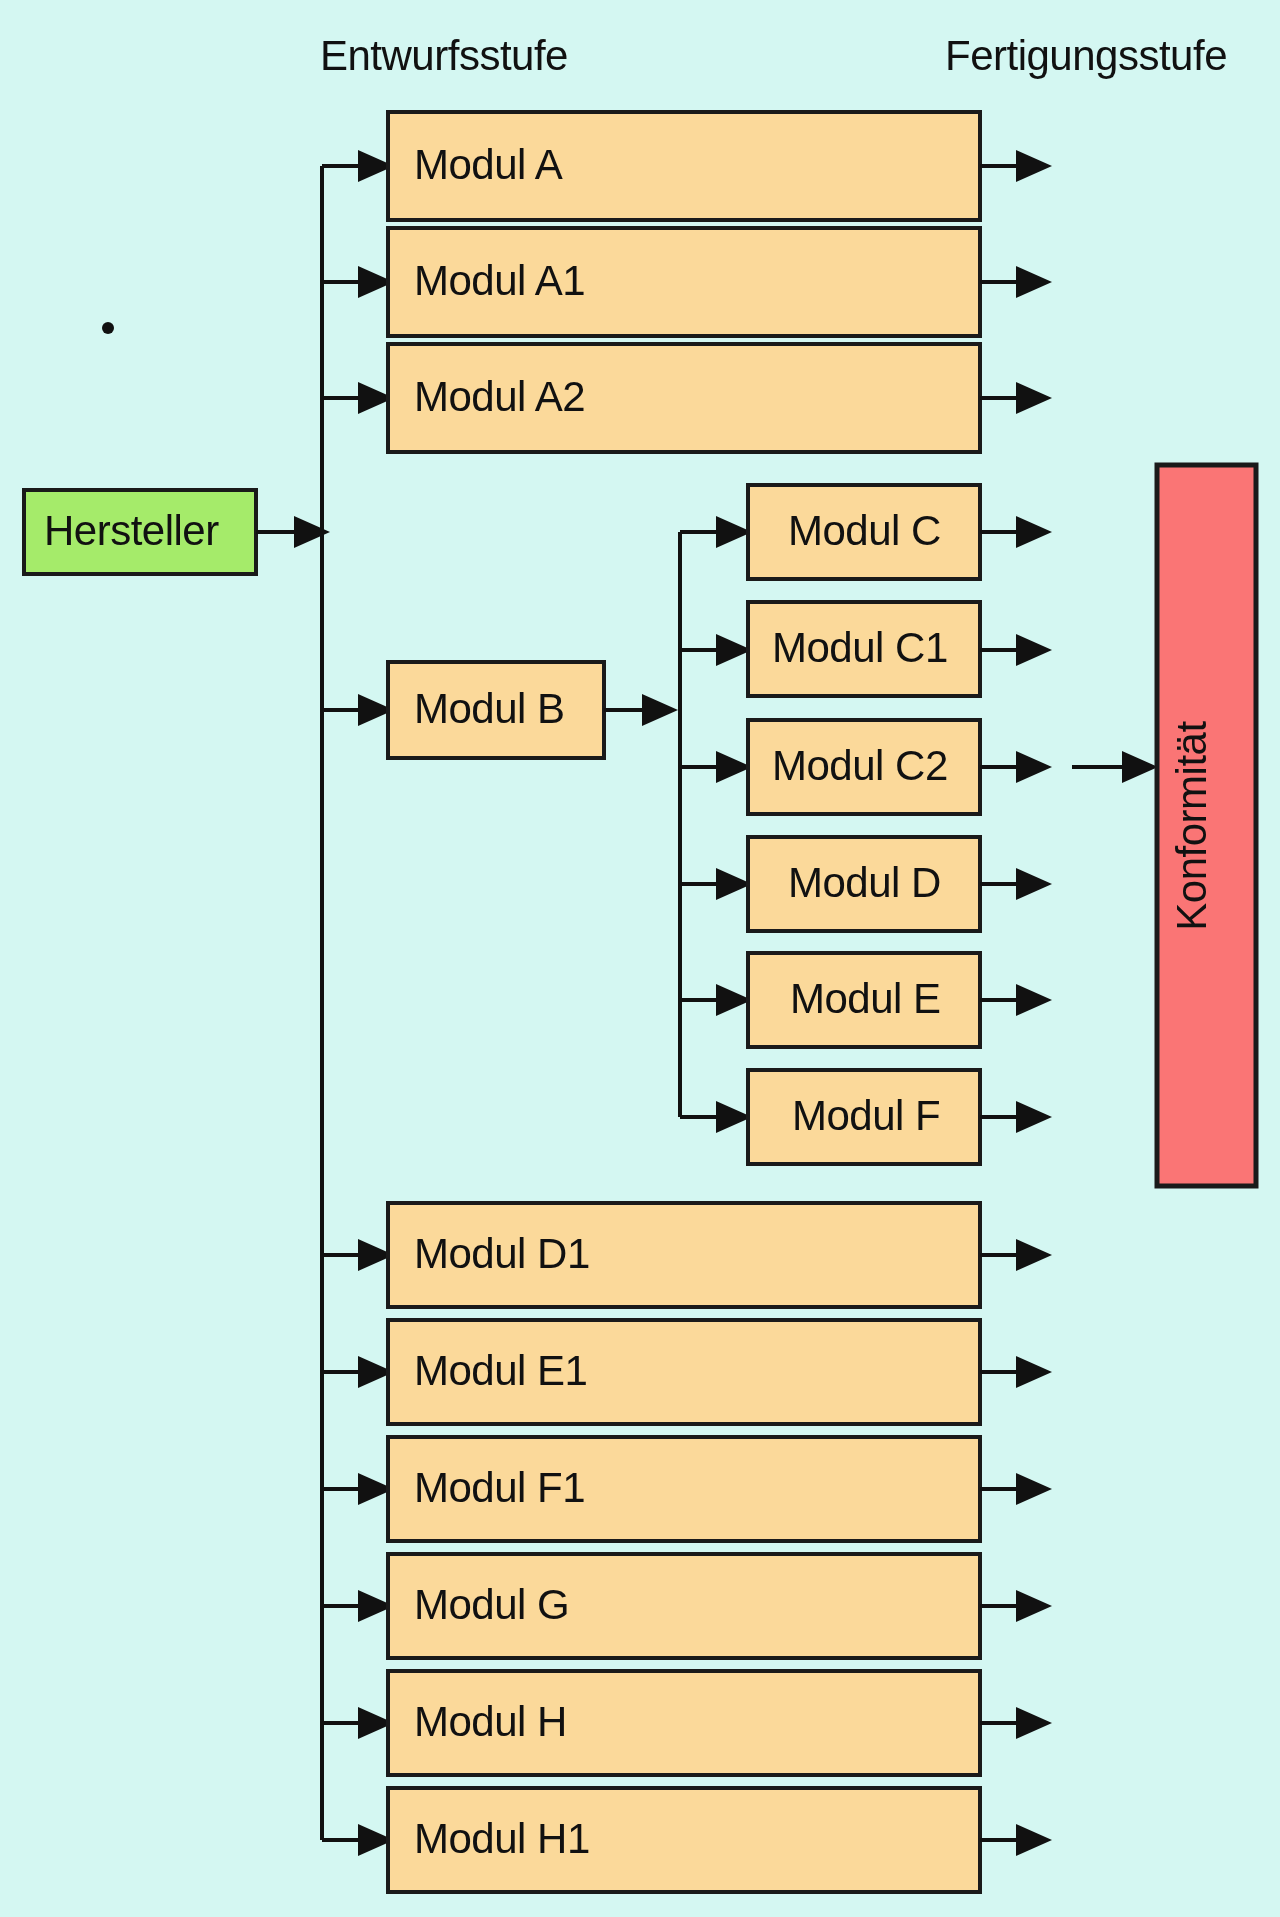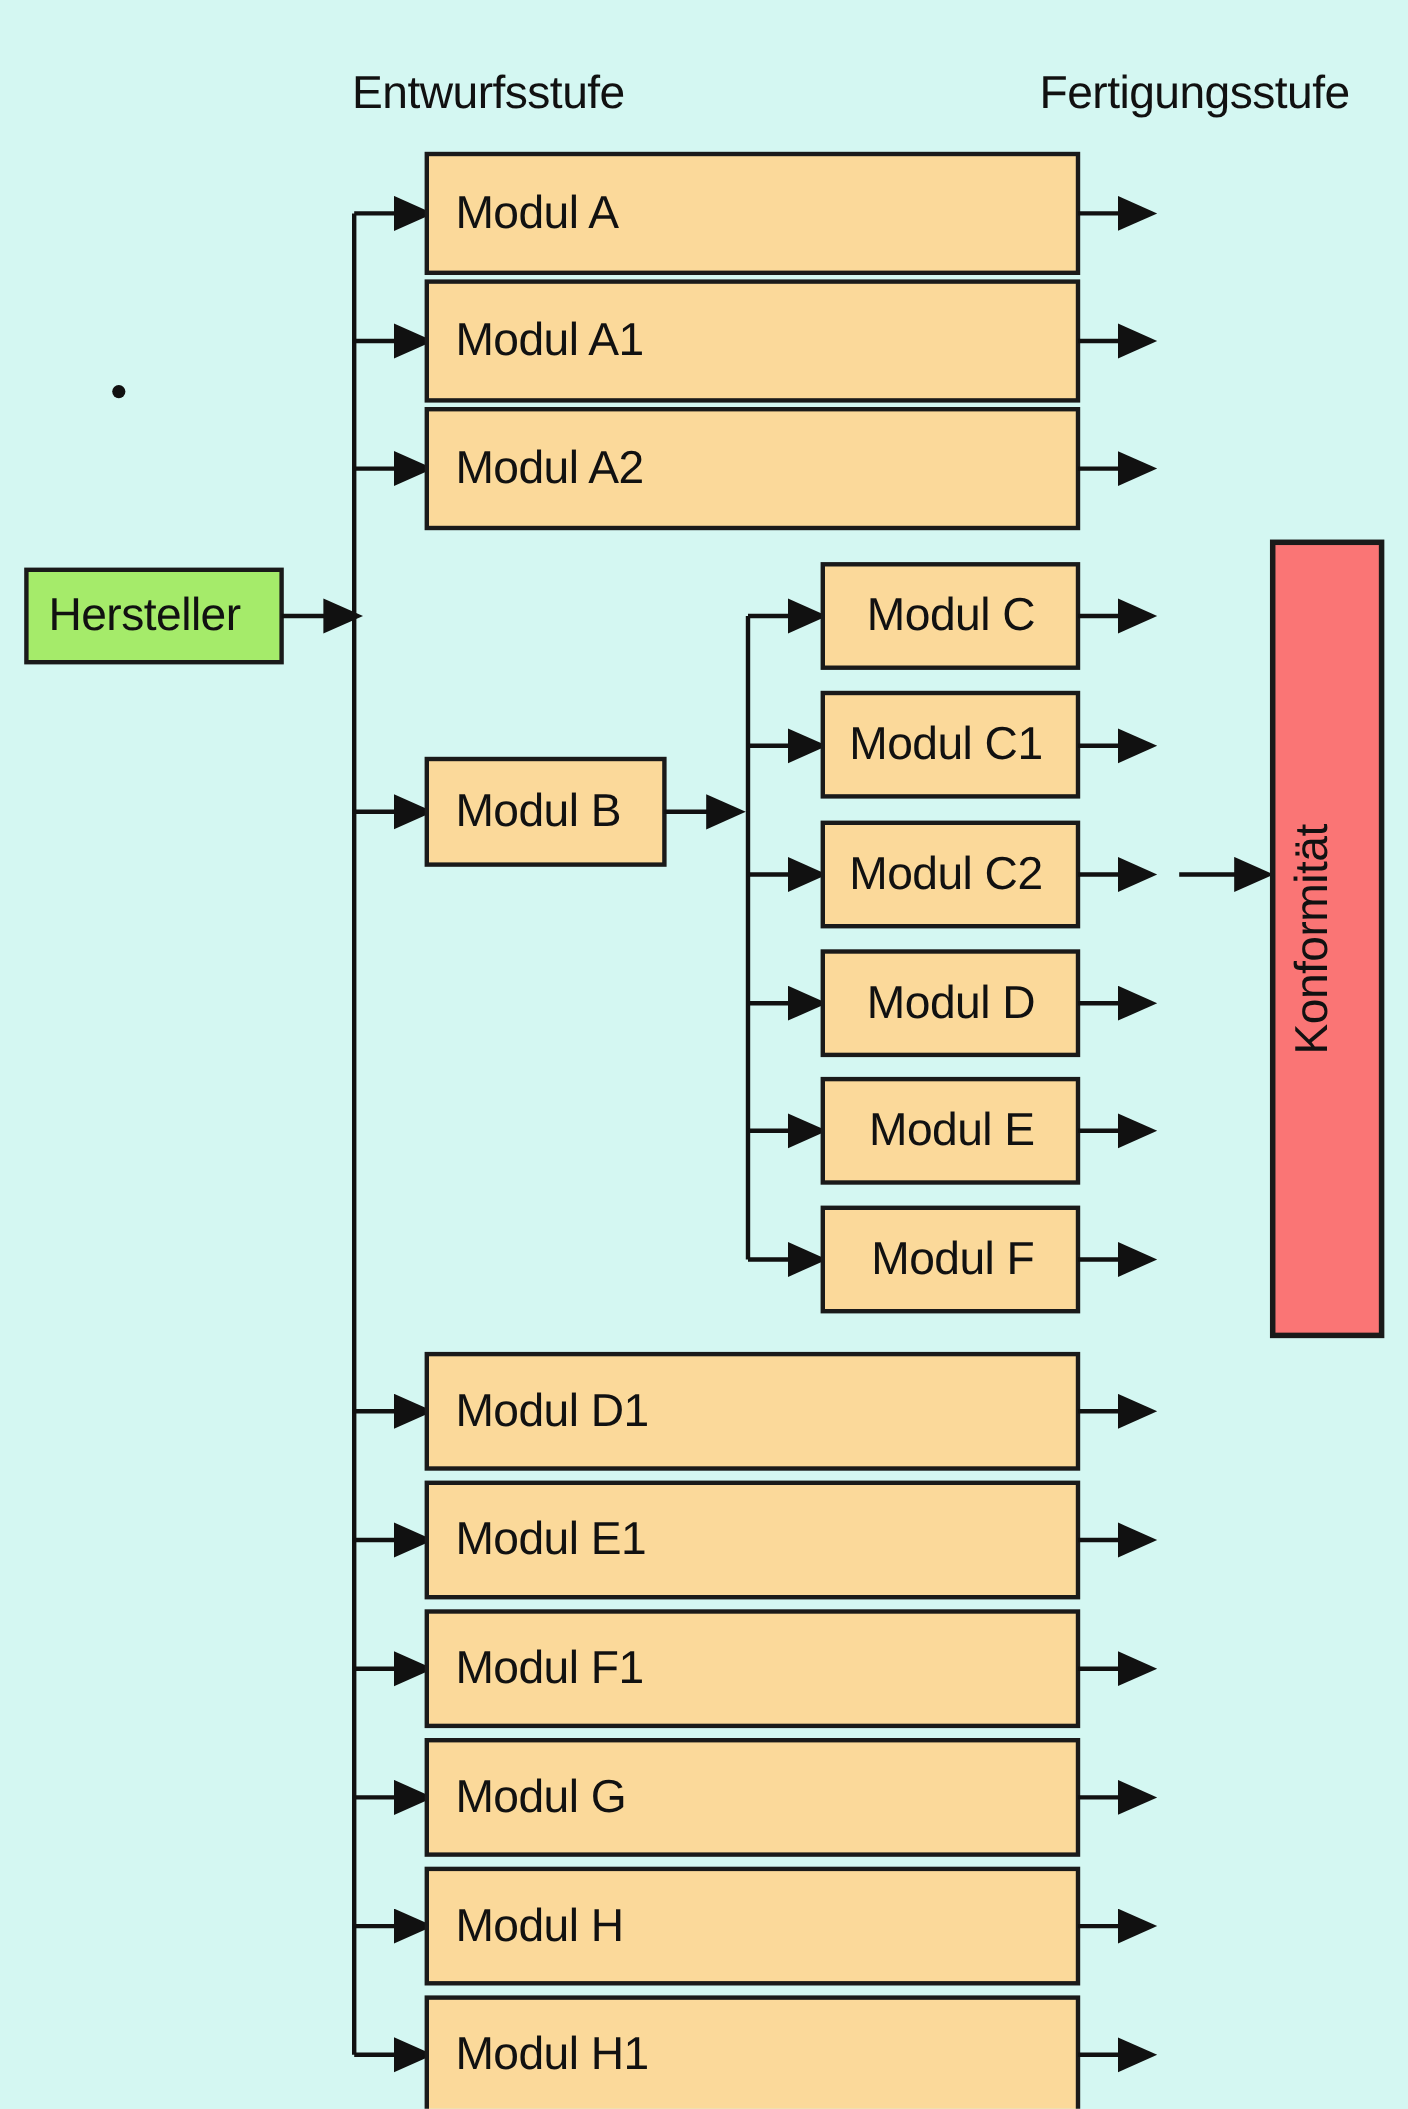--- a/index.html
+++ b/index.html
@@ -11,21 +11,20 @@
     width: 1280px;
     height: 1917px;
     overflow: hidden;
     font-family: "Liberation Sans", sans-serif;
   }
   #diagram-root {
     position: relative;
     width: 1280px;
     height: 1457px;
     background: #d4f7f2;
-    margin-top: 28px;
   }
   svg#flow {
     display: block;
     width: 1280px;
     height: 1917px;
   }
   .col-title {
     font-family: "Liberation Sans", sans-serif;
     font-size: 42px;
     fill: #111111;

